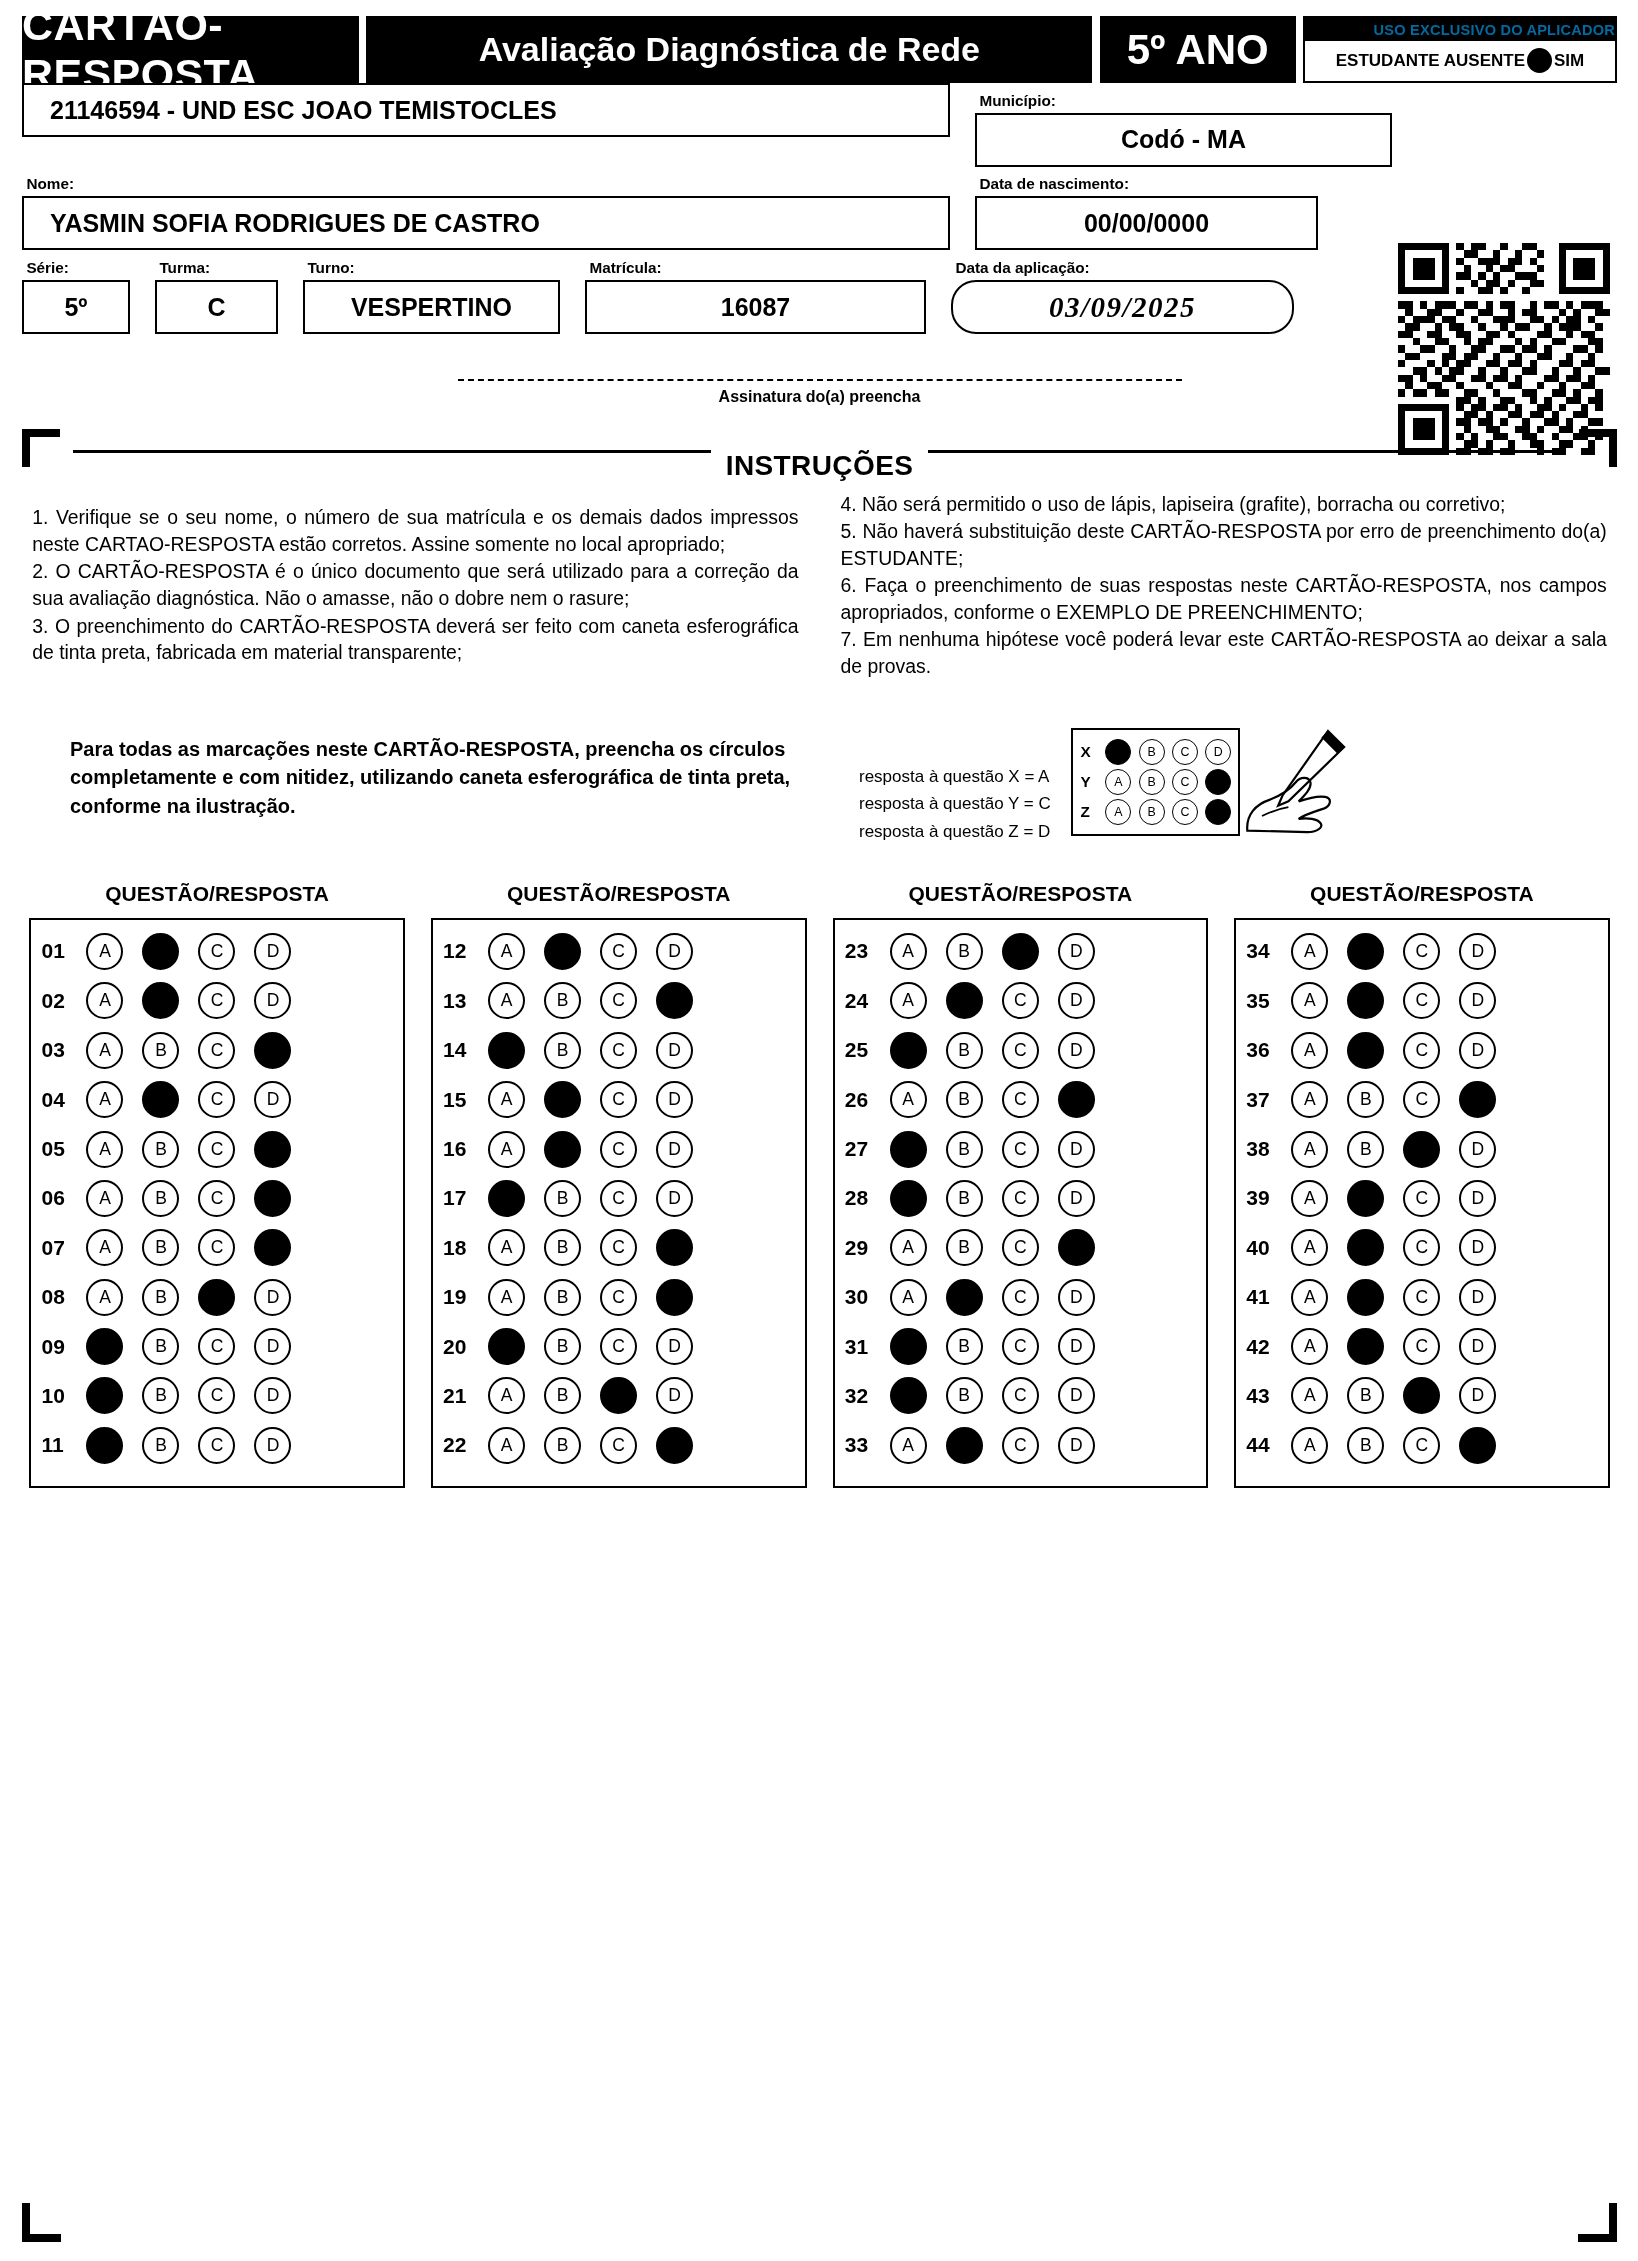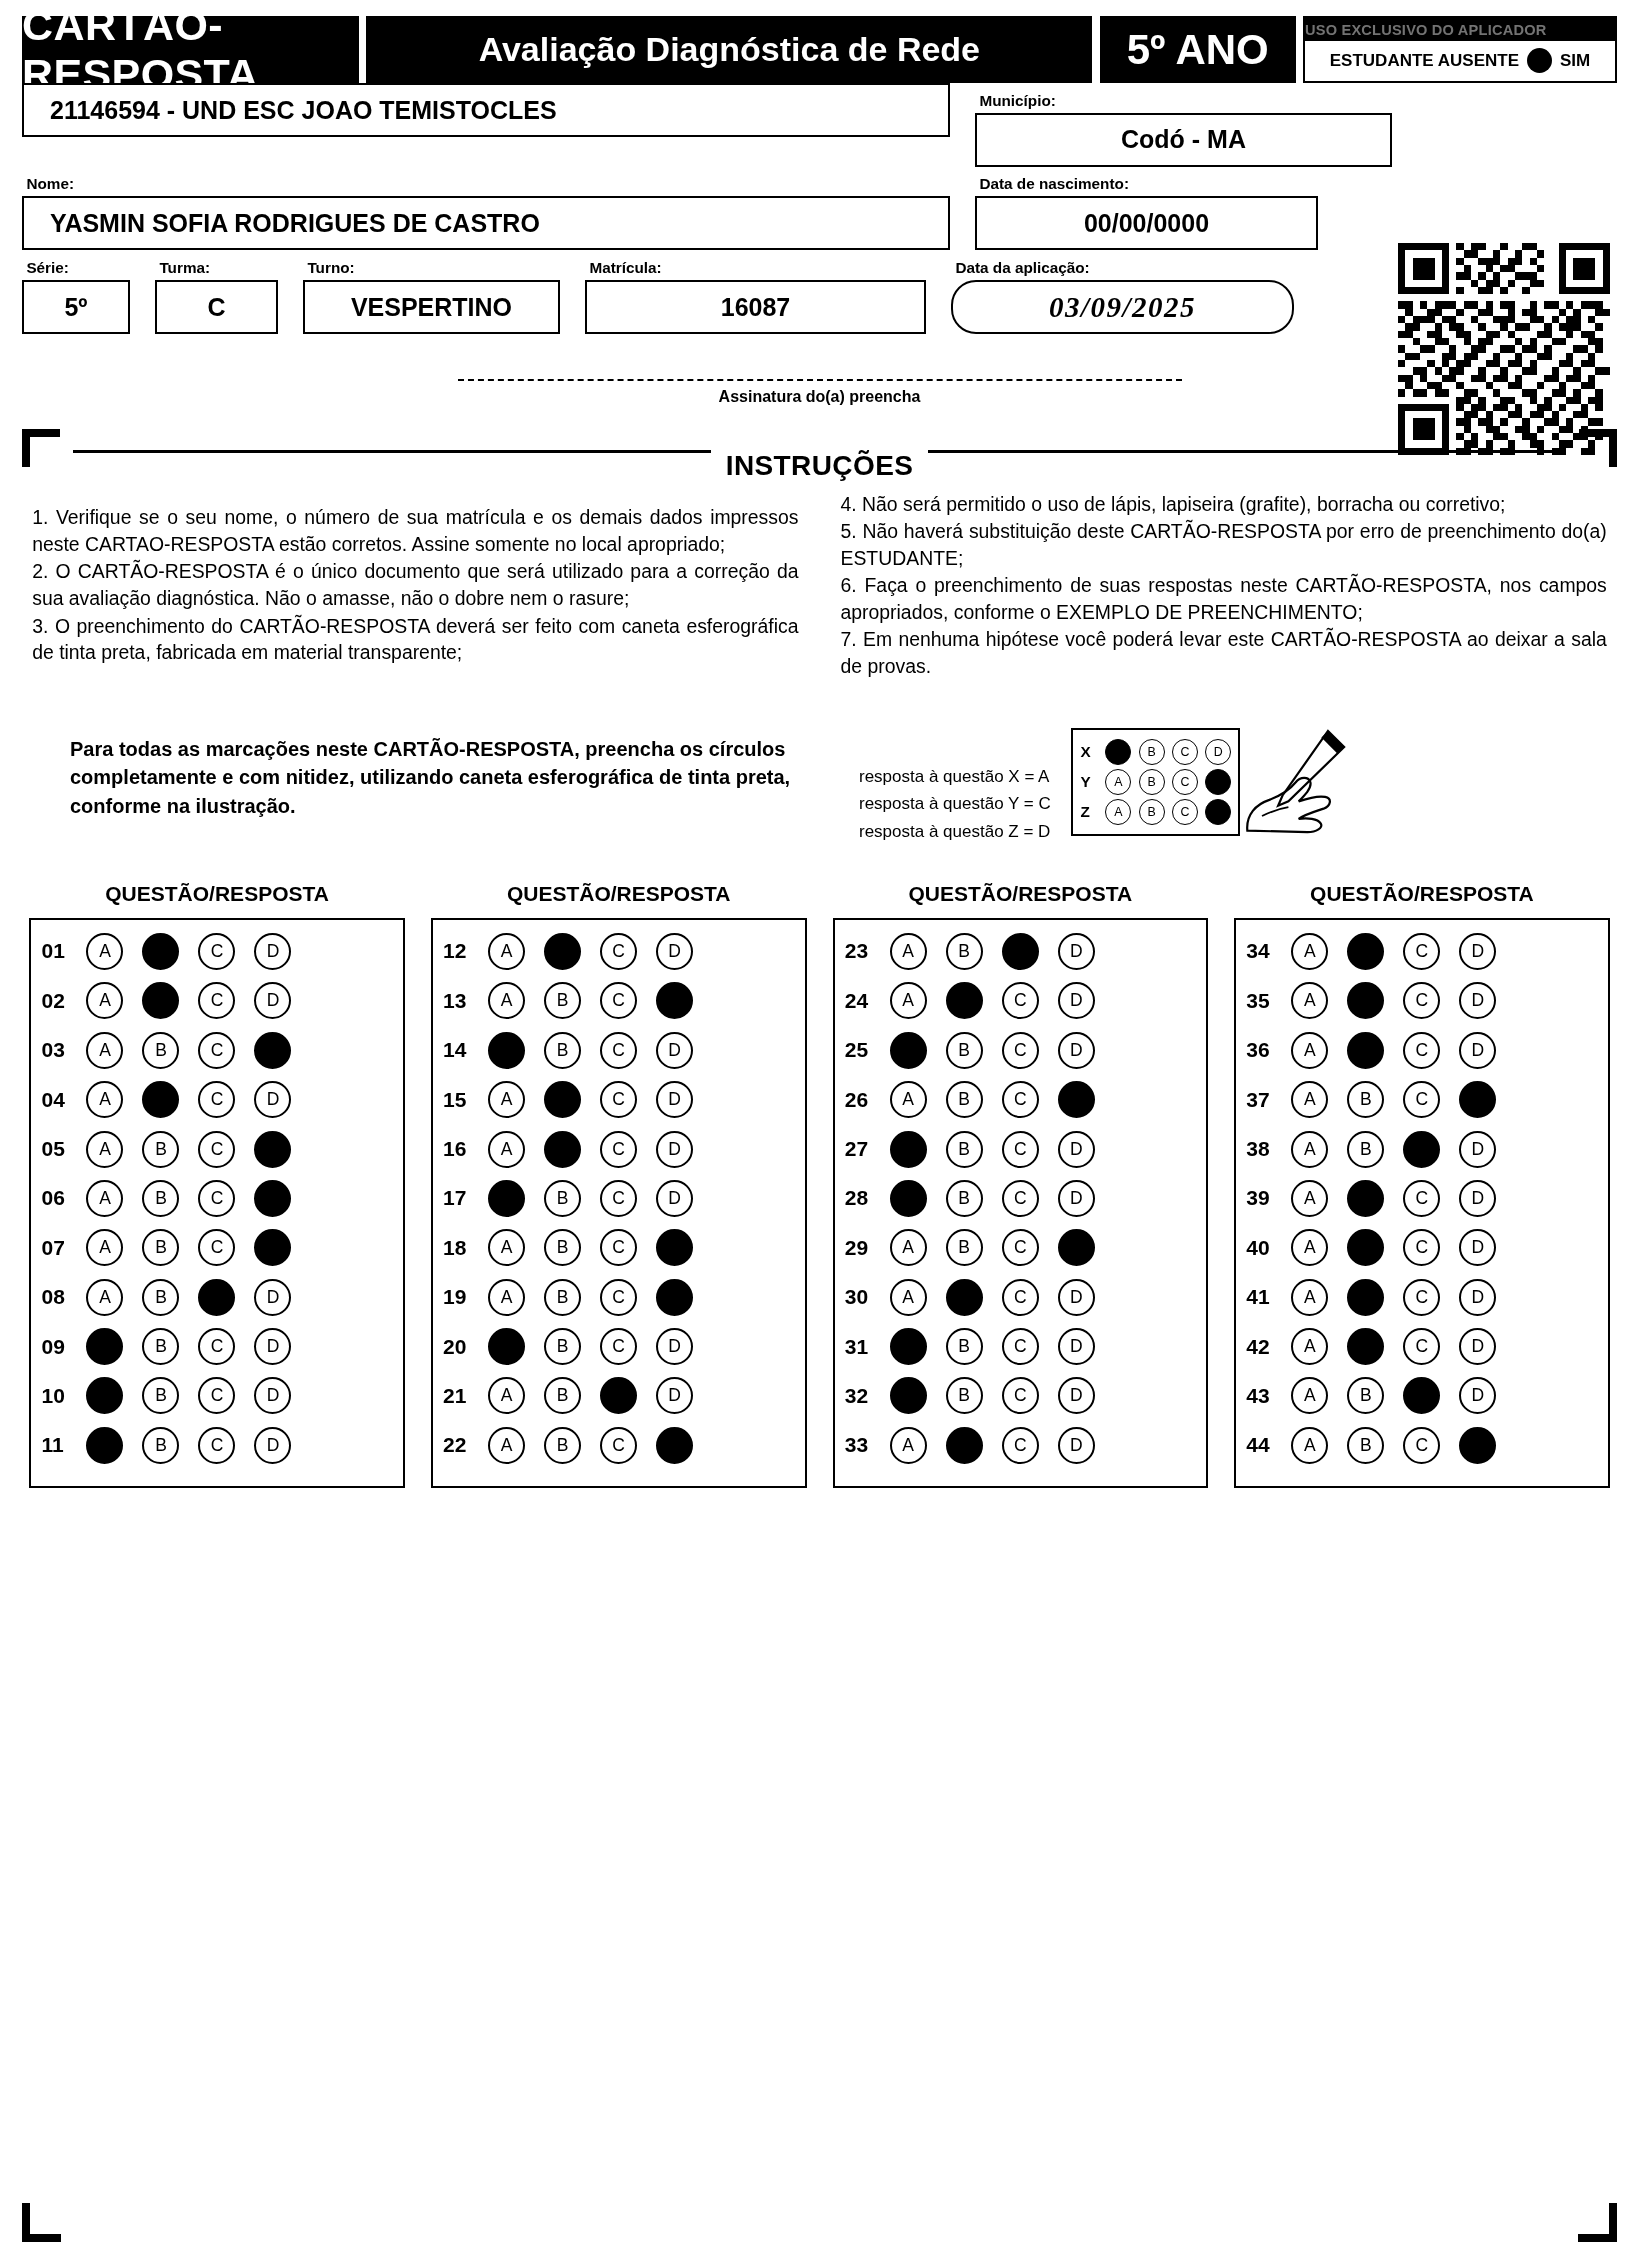--- a/index.html
+++ b/index.html
@@ -25,25 +25,25 @@
     display:flex; align-items:center; justify-content:center;
     font-weight:bold;
   }
   .blk-cartao { width:337px; font-size:43px; letter-spacing:0.4px; }
   .blk-aval { flex:1; font-size:34px; }
   .blk-ano { width:196px; font-size:42px; }
   .uso-box {
     width:314px; border:2.2px solid #000; display:flex; flex-direction:column;
   }
   .uso-top {
-    background:#000; color:#737373; font-size:14.6px; font-weight:bold;
-    text-align:left; padding:3.7px 0 2.9px 0; letter-spacing:0.2px;
+    background:#000; color:#0369a1; font-size:14.6px; font-weight:bold;
+    text-align:right; padding:3.7px 0 2.9px 0; letter-spacing:0.2px;
   }
   .uso-bot {
-    flex:1; display:flex; align-items:center; justify-content:center; gap:8px;
+    flex:1; display:flex; align-items:center; justify-content:center; gap:2px;
     font-size:17px; font-weight:bold;
   }
   .bubble-filled {
     width:25px;height:25px;border-radius:50%;background:#000;display:inline-block;
   }
   
   .lbl { font-size:15.3px; font-weight:bold; margin:8.8px 0 2.9px 4.4px; }
   .field {
     border:2.2px solid #000; height:54px; display:flex; align-items:center;
     padding:0 26px; font-size:25px; font-weight:bold;

